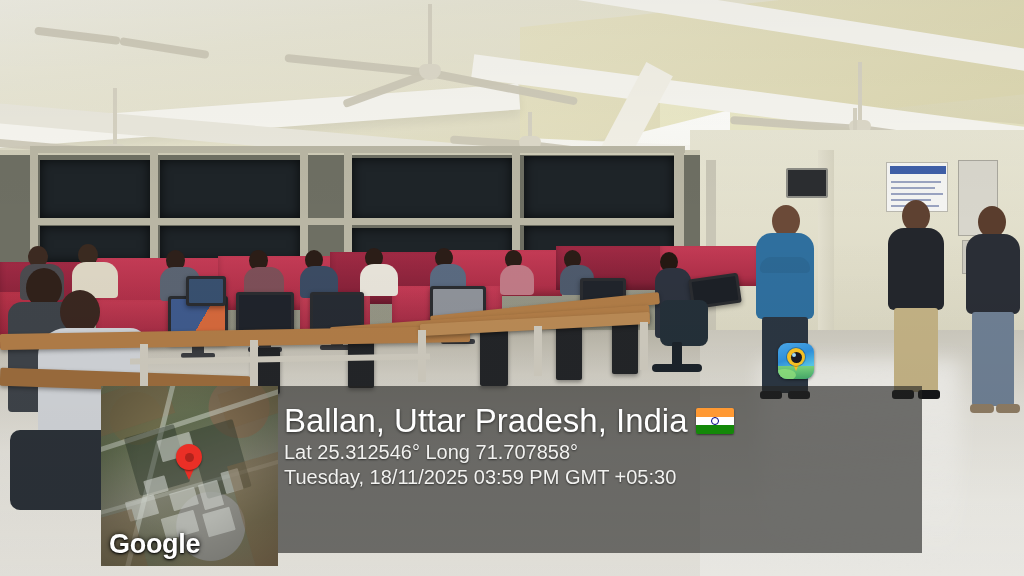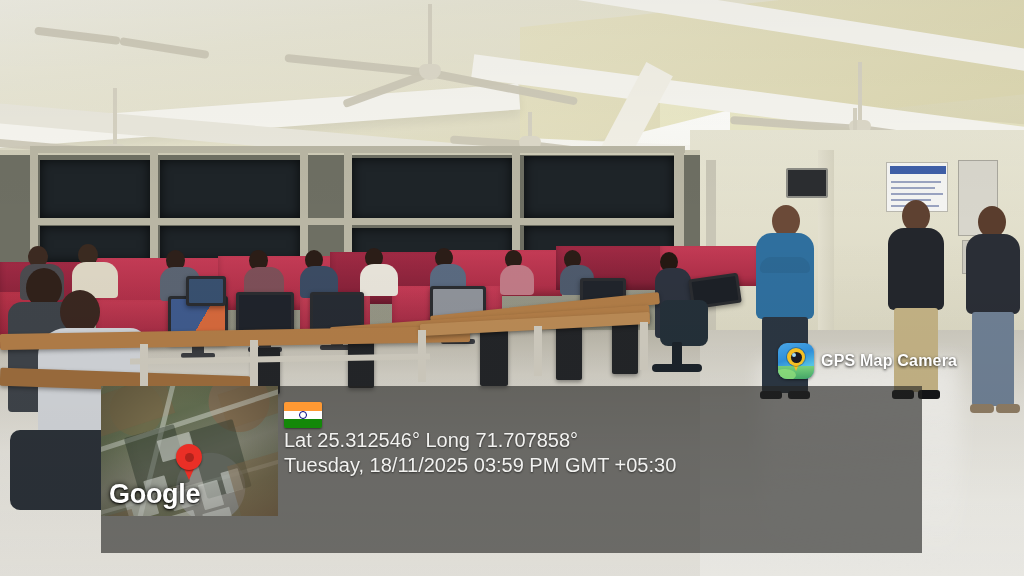--- a/index.html
+++ b/index.html
@@ -133,21 +133,21 @@
   .gpsbadge .logo .land{position:absolute;left:0;bottom:0;width:36px;height:13px;
     background:linear-gradient(180deg,#7fd36a,#46a852);opacity:.85;}
   .gpsbadge .logo .land2{position:absolute;left:-4px;bottom:-2px;width:22px;height:12px;border-radius:50%;
     background:#8fdd7a;opacity:.8;}
   .gpsbadge .label{font-size:16px;font-weight:bold;color:#fff;letter-spacing:.2px;
     text-shadow:0 1px 3px rgba(0,0,0,.85);white-space:nowrap;}
 
   
   .stamp{position:absolute;left:101px;top:386px;width:821px;height:167px;
     display:flex;background:rgba(36,36,34,.62);backdrop-filter:none;}
-  .stamp-map{position:relative;width:177px;height:130px;flex:0 0 177px;overflow:hidden;
+  .stamp-map{position:relative;width:177px;height:180px;flex:0 0 177px;overflow:hidden;
     background:#14532d;}
   
   .sat{position:absolute;inset:0;
     background:
       linear-gradient(115deg,rgba(255,255,255,.10) 0 2px,rgba(0,0,0,0) 2px 14px),
       linear-gradient(25deg,rgba(255,255,255,.07) 0 2px,rgba(0,0,0,0) 2px 20px),
       radial-gradient(circle at 20% 18%,#6b6a4a 0 26px,rgba(0,0,0,0) 27px),
       radial-gradient(circle at 78% 12%,#7a6a52 0 30px,rgba(0,0,0,0) 31px),
       radial-gradient(circle at 62% 78%,#8a8a84 0 34px,rgba(0,0,0,0) 35px),
       linear-gradient(160deg,#6e7052 0%,#5f6a4e 28%,#7b7c6c 55%,#6a6d55 78%,#7e6f56 100%);
@@ -427,21 +427,20 @@
 
   <div class="gpsbadge">
     <div class="logo">
       <div class="land"></div>
       <div class="land2"></div>
       <div class="pin-tail"></div>
       <div class="lens-ring"></div>
       <div class="lens-pupil"></div>
       <div class="lens-glint"></div>
     </div>
-    <div class="label">GPS Map Camera</div>
   </div>
 
   <div class="stamp">
 
     <div class="stamp-map">
       <div class="sat">
         <div class="field" style="left:-10px;top:0;width:80px;height:40px;transform:rotate(-18deg);"></div>
         <div class="field" style="left:120px;top:-6px;width:90px;height:36px;transform:rotate(-18deg);"></div>
         <div class="road r1"></div>
         <div class="road r2"></div>
@@ -463,20 +462,21 @@
       <div class="pin">
         <div class="tip"></div>
         <div class="bulb"></div>
         <div class="hole"></div>
       </div>
       <div class="google-wm">Google</div>
     </div>
 
     <div class="stamp-text">
       <div class="st-title">
+        <span>Ballan, Uttar Pradesh, India</span>
         <span class="flag">
           <span class="s1"></span>
             <span class="s2"></span>
             <span class="s3"></span>
             <span class="chakra"></span>
         </span>
       </div>
       <div class="st-line">Lat 25.312546° Long 71.707858°</div>
       <div class="st-line">Tuesday, 18/11/2025 03:59 PM GMT +05:30</div>
     </div>

